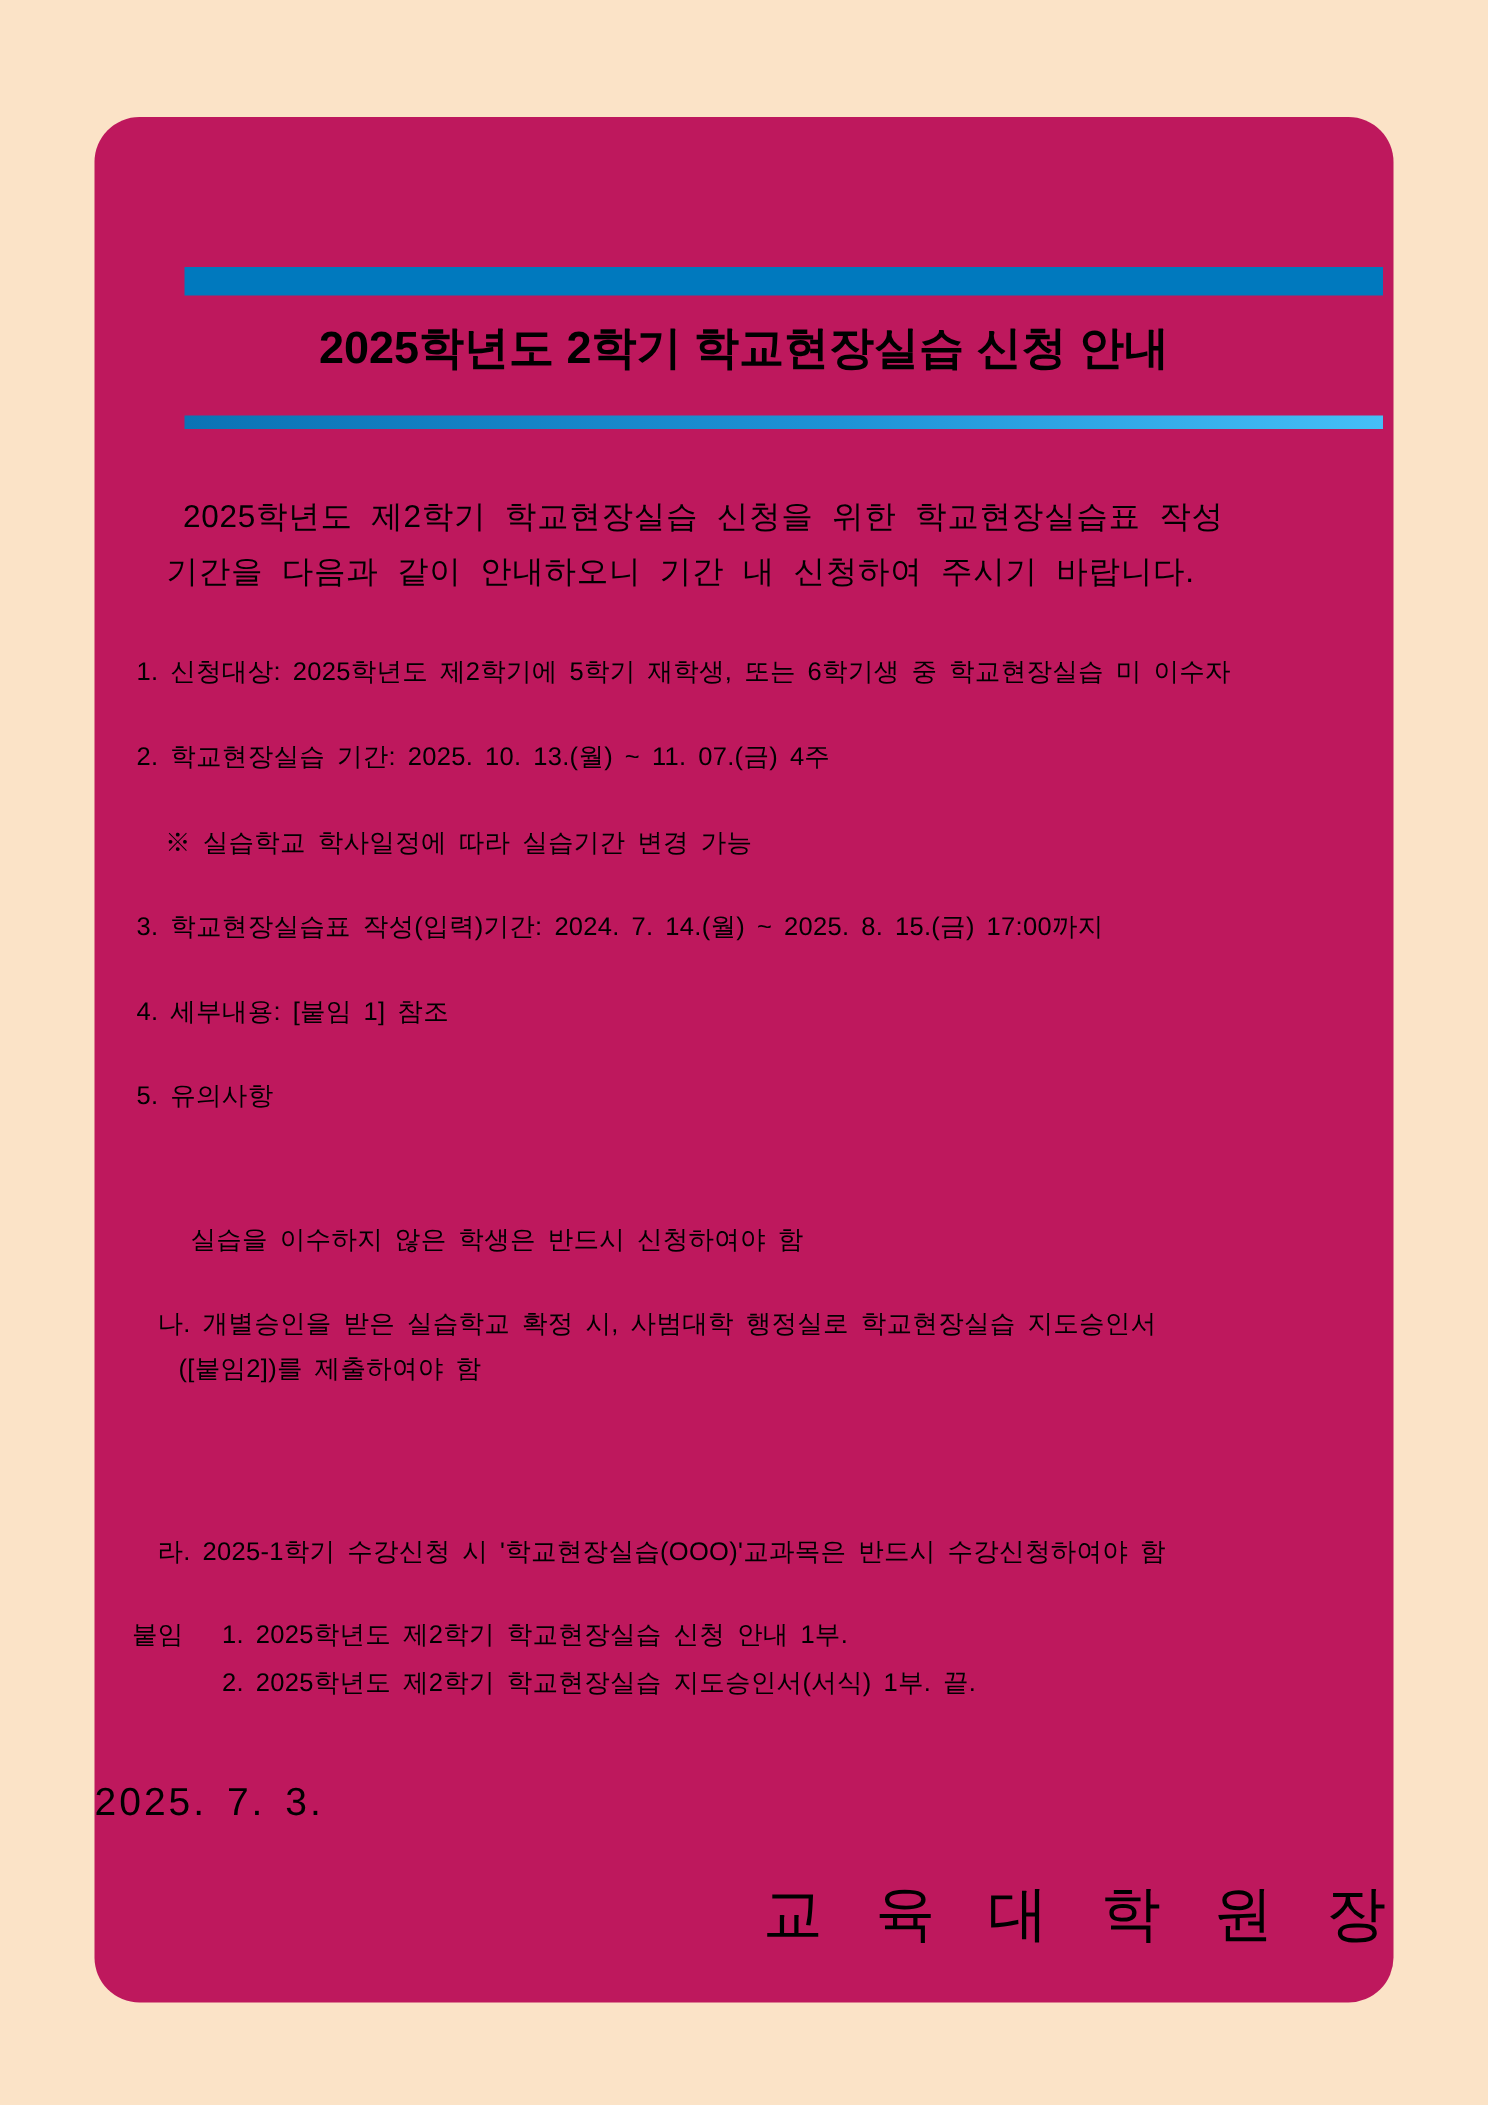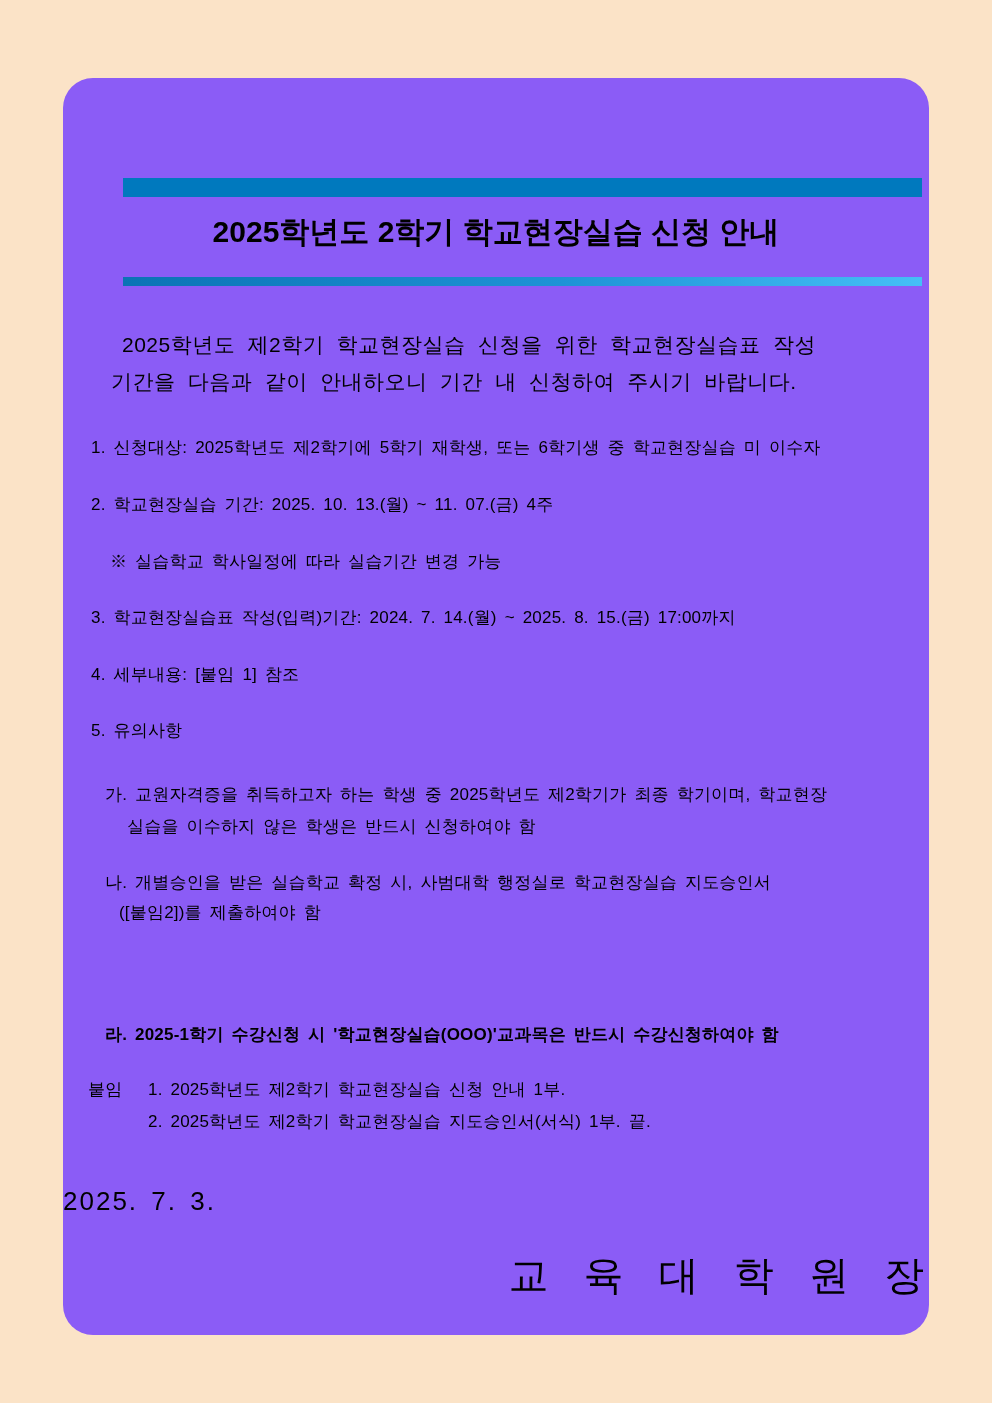--- a/index.html
+++ b/index.html
@@ -10,21 +10,21 @@
     background: #fbe3c7;
     font-family: "Liberation Sans", sans-serif;
     color: #000;
   }
   .card {
     position: absolute;
     left: 63px;
     top: 78px;
     width: 866px;
     height: 1257px;
-    background: #8b5cf6;
+    background: #be185d;
     border-radius: 30px;
   }
   .bar-top {
     position: absolute;
     left: 60px;
     top: 100px;
     width: 799px;
     height: 19px;
     background: #0079be;
   }
@@ -97,27 +97,26 @@
   <div class="line intro-line" style="left:59px; top:253px;">2025학년도 제2학기 학교현장실습 신청을 위한 학교현장실습표 작성</div>
   <div class="line intro-line" style="left:29px; top:290px;margin-left:19px;">기간을 다음과 같이 안내하오니 기간 내 신청하여 주시기 바랍니다.</div>
 
   <div class="line" style="left:28px; top:359px;">1. 신청대상: 2025학년도 제2학기에 5학기 재학생, 또는 6학기생 중 학교현장실습 미 이수자</div>
   <div class="line" style="left:28px; top:416px;">2. 학교현장실습 기간: 2025. 10. 13.(월) ~ 11. 07.(금) 4주</div>
   <div class="line" style="left:47px; top:473px;">※ 실습학교 학사일정에 따라 실습기간 변경 가능</div>
   <div class="line" style="left:28px; top:529px;">3. 학교현장실습표 작성(입력)기간: 2024. 7. 14.(월) ~ 2025. 8. 15.(금) 17:00까지</div>
   <div class="line" style="left:28px; top:586px;">4. 세부내용: [붙임 1] 참조</div>
   <div class="line" style="left:28px; top:642px;">5. 유의사항</div>
 
-  <div class="line" style="left:42px; top:706px;">가. 교원자격증을 취득하고자 하는 학생 중 2025학년도 제2학기가 최종 학기이며, 학교현장</div>
   <div class="line" style="left:64px; top:738px;">실습을 이수하지 않은 학생은 반드시 신청하여야 함</div>
 
   <div class="line" style="left:42px; top:794px;">나. 개별승인을 받은 실습학교 확정 시, 사범대학 행정실로 학교현장실습 지도승인서</div>
   <div class="line" style="left:56px; top:824px;">([붙임2])를 제출하여야 함</div>
 
-  <div class="line" style="left:42px; top:946px;font-weight:bold;">라. 2025-1학기 수강신청 시 '학교현장실습(OOO)'교과목은 반드시 수강신청하여야 함</div>
+  <div class="line" style="left:42px; top:946px;">라. 2025-1학기 수강신청 시 '학교현장실습(OOO)'교과목은 반드시 수강신청하여야 함</div>
 
   <div class="line" style="left:25px; top:1001px;">붙임</div>
   <div class="line" style="left:85px; top:1001px;">1. 2025학년도 제2학기 학교현장실습 신청 안내 1부.</div>
   <div class="line" style="left:85px; top:1033px;">2. 2025학년도 제2학기 학교현장실습 지도승인서(서식) 1부.  끝.</div>
 
   <div class="date-line">2025. 7. 3.</div>
   <div class="signature-line">교 육 대 학 원 장</div>
 
 </div>
 

